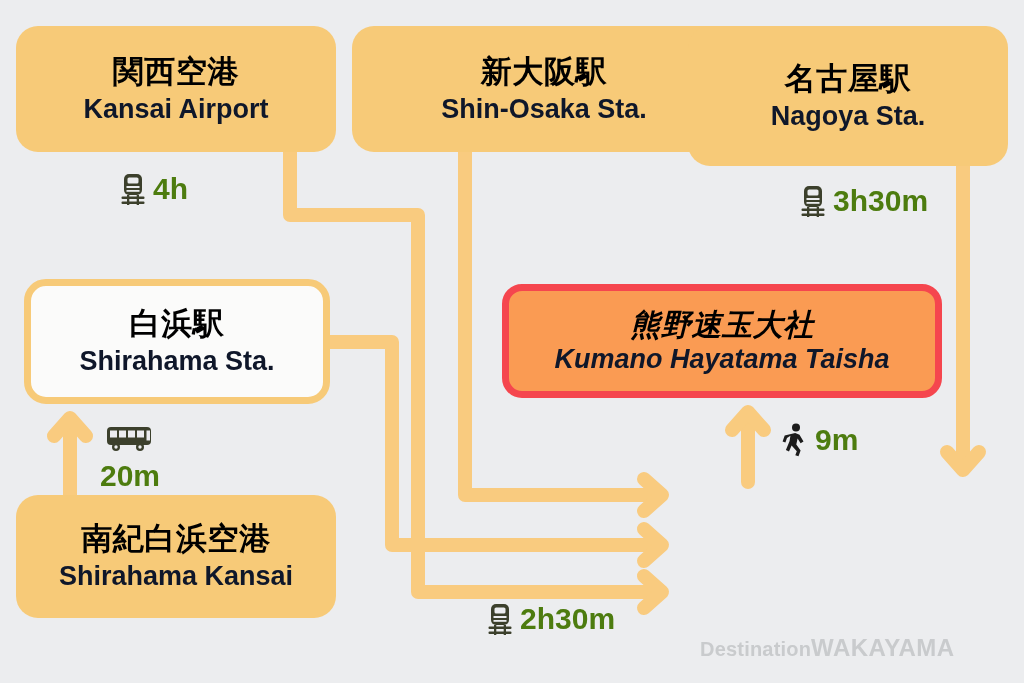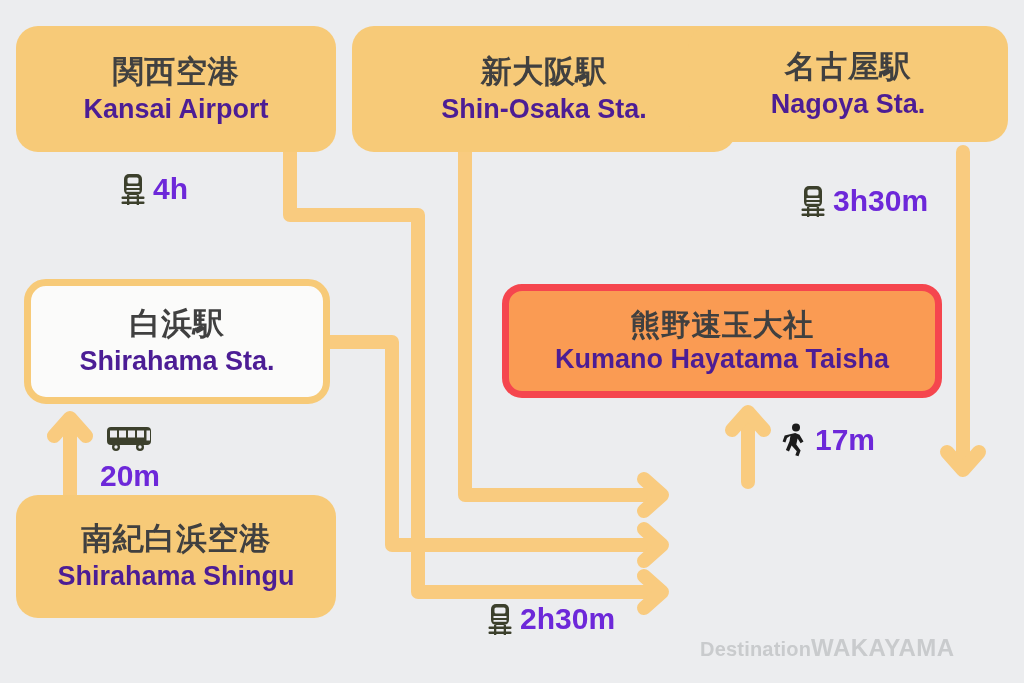--- a/index.html
+++ b/index.html
@@ -28,70 +28,70 @@
     display: flex;
     flex-direction: column;
     align-items: center;
     justify-content: center;
     border-radius: 22px;
     text-align: center;
     line-height: 1.0;
     z-index: 5;
   }
   .node .jp {
-    color: #404040;
+    color: #000000;
     font-weight: 700;
     letter-spacing: 0.02em;
     white-space: nowrap;
   }
   .node .en {
-    color: #4c1d95;
+    color: #0f172a;
     font-weight: 700;
     white-space: nowrap;
   }
   .node.fill-orange {
     background: #f7ca78;
   }
   .node.fill-white {
     background: #fbfbfa;
     border: 7px solid #f7ca78;
   }
   .node.fill-dest {
     background: #fa9b53;
     border: 7px solid #f5464e;
     border-radius: 20px;
   }
 
   
   #node-kansai     { left: 16px;  top: 26px;  width: 320px; height: 126px; }
   #node-shinosaka  { left: 352px; top: 26px;  width: 384px; height: 126px; text-align: right; }
-  #node-nagoya     { left: 688px; top: 26px;  width: 320px; height: 116px; }
+  #node-nagoya     { left: 688px; top: 26px;  width: 320px; height: 140px; }
   #node-shirahama-sta { left: 24px; top: 279px; width: 306px; height: 125px; }
-  #node-dest       { left: 502px; top: 284px; width: 440px; height: 114px; }
+  #node-dest       { left: 502px; top: 284px; width: 440px; height: 114px; font-style: italic; }
   #node-shirahama-ap { left: 16px; top: 495px; width: 320px; height: 123px; }
   #node-shingu     { left: 688px; top: 482px; width: 320px; height: 122px; }
 
   #node-kansai .jp, #node-shinosaka .jp, #node-nagoya .jp,
   #node-shirahama-ap .jp { font-size: 31px; margin-bottom: 9px; }
   #node-kansai .en, #node-shinosaka .en, #node-nagoya .en,
   #node-shirahama-ap .en { font-size: 27px; }
 
   #node-shirahama-sta .jp, #node-shingu .jp { font-size: 31px; margin-bottom: 9px; }
   #node-shirahama-sta .en, #node-shingu .en { font-size: 27px; }
 
   #node-dest .jp { font-size: 30px; margin-bottom: 6px; }
   #node-dest .en { font-size: 27px; }
 
   
   .edge-label {
     position: absolute;
     display: flex;
     align-items: center;
     gap: 7px;
-    color: #6d28d9;
+    color: #4d7c0f;
     font-size: 30px;
     font-weight: 700;
     white-space: nowrap;
     z-index: 6;
   }
   .edge-label .ico {
     display: inline-flex;
     align-items: center;
     justify-content: center;
   }
@@ -173,21 +173,21 @@
     <div class="en">Shirahama Sta.</div>
   </div>
 
   <div class="node fill-dest" id="node-dest">
     <div class="jp">熊野速玉大社</div>
     <div class="en">Kumano Hayatama Taisha</div>
   </div>
 
   <div class="node fill-orange" id="node-shirahama-ap">
     <div class="jp">南紀白浜空港</div>
-    <div class="en">Shirahama Shingu</div>
+    <div class="en">Shirahama Kansai</div>
   </div>
 
 
   <div class="edge-label" id="lbl-kansai">
     <span class="ico">
       <svg width="26" height="32" viewBox="0 0 26 32">
         <rect x="4" y="1" width="18" height="21" rx="5" fill="#3c402c"></rect>
         <rect x="7.5" y="4.5" width="11" height="6" rx="1.6" fill="#ecedef"></rect>
         <rect x="6.5" y="13" width="13" height="2" fill="#ecedef"></rect>
         <rect x="6.5" y="17" width="13" height="1.8" fill="#ecedef"></rect>
@@ -235,21 +235,21 @@
     <span>20m</span>
   </div>
 
   <div class="edge-label" id="lbl-walk">
     <span class="ico">
       <svg width="26" height="34" viewBox="0 0 26 34">
         <circle cx="14" cy="4.5" r="4" fill="#1c1c1c"></circle>
         <path d="M 13.2,10 L 17.5,11.8 L 21.5,18.5 L 18.6,20.2 L 15.6,15.6 L 14.3,21.5 L 18.6,27.5 L 16.5,33.3 L 13.3,32.2 L 14.8,28.2 L 9.6,22.4 L 7.0,28.5 L 3.9,27.1 L 7.6,18.0 L 8.4,12.8 L 5.0,15.0 L 3.4,19.5 L 0.6,18.6 L 2.7,12.6 Z" fill="#1c1c1c"></path>
       </svg>
     </span>
-    <span>17m</span>
+    <span>9m</span>
   </div>
 
   <div class="edge-label" id="lbl-train-bot">
     <span class="ico">
       <svg width="26" height="32" viewBox="0 0 26 32">
         <rect x="4" y="1" width="18" height="21" rx="5" fill="#3c402c"></rect>
         <rect x="7.5" y="4.5" width="11" height="6" rx="1.6" fill="#ecedef"></rect>
         <rect x="6.5" y="13" width="13" height="2" fill="#ecedef"></rect>
         <rect x="6.5" y="17" width="13" height="1.8" fill="#ecedef"></rect>
         <rect x="1.5" y="23.5" width="23" height="2.4" rx="1" fill="#3c402c"></rect>

